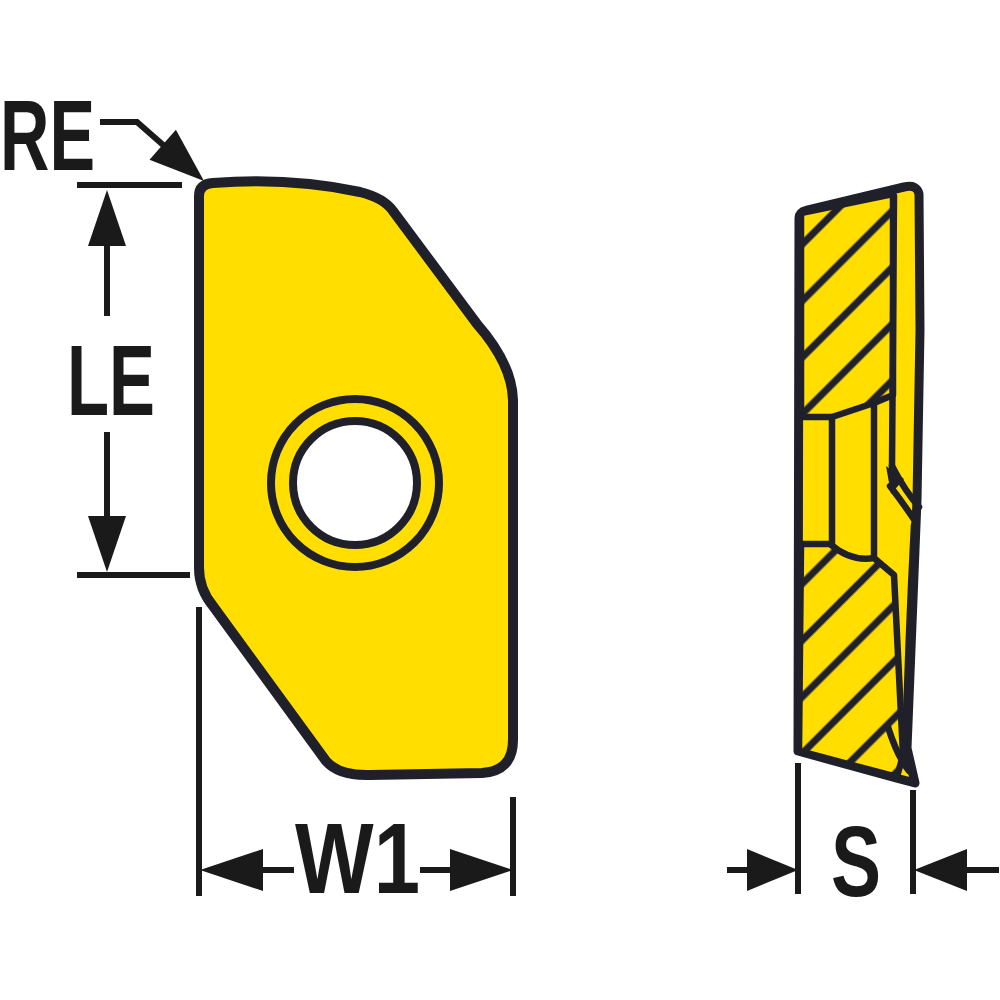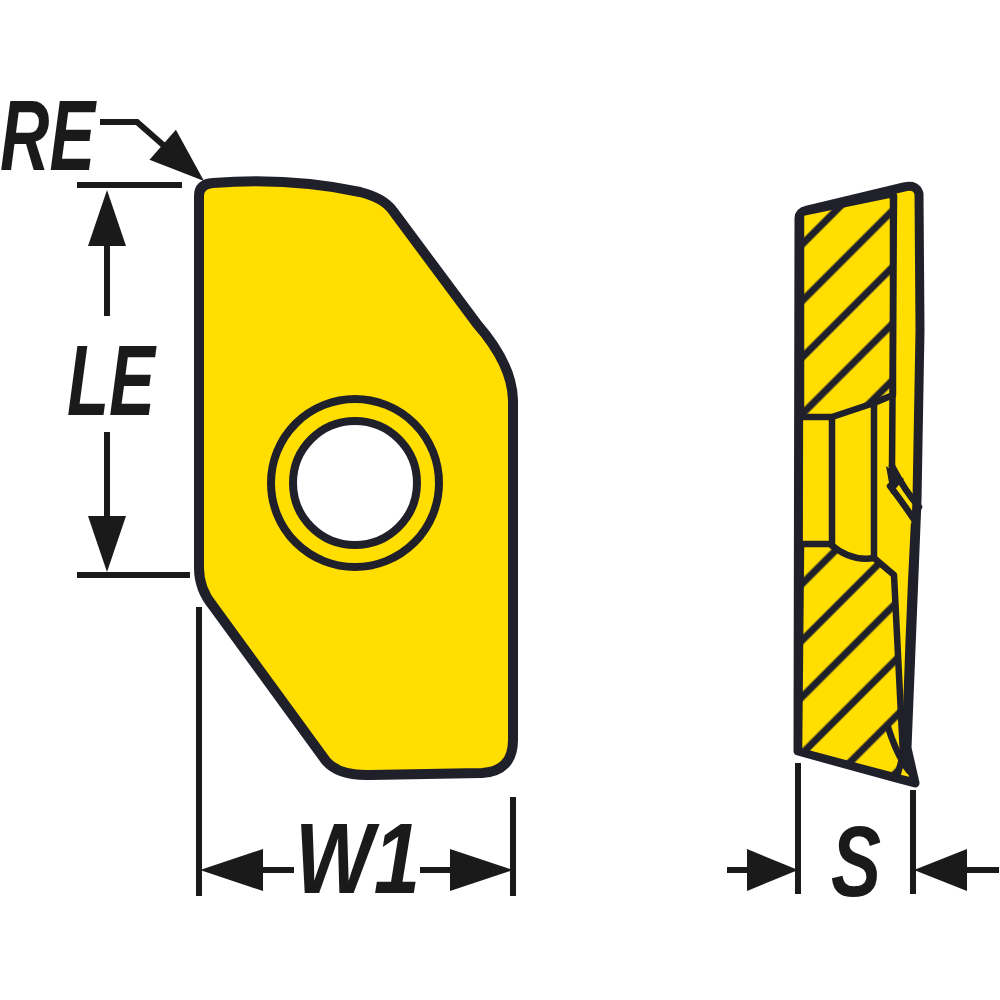--- a/index.html
+++ b/index.html
@@ -6,21 +6,20 @@
     margin: 0;
     padding: 0;
     background: var(--background, #fff);
   }
   .stage {
     position: relative;
     width: 1000px;
     height: 1000px;
     background: var(--background, #fff);
     overflow: hidden;
-    font-style: italic;
   }
   svg { display: block; }
 
   .label {
     font-family: "Liberation Sans", sans-serif;
     font-weight: 600;
     font-size: 100px;
     fill: var(--dimension, #1a1a1a);
   }
   .dimline {

